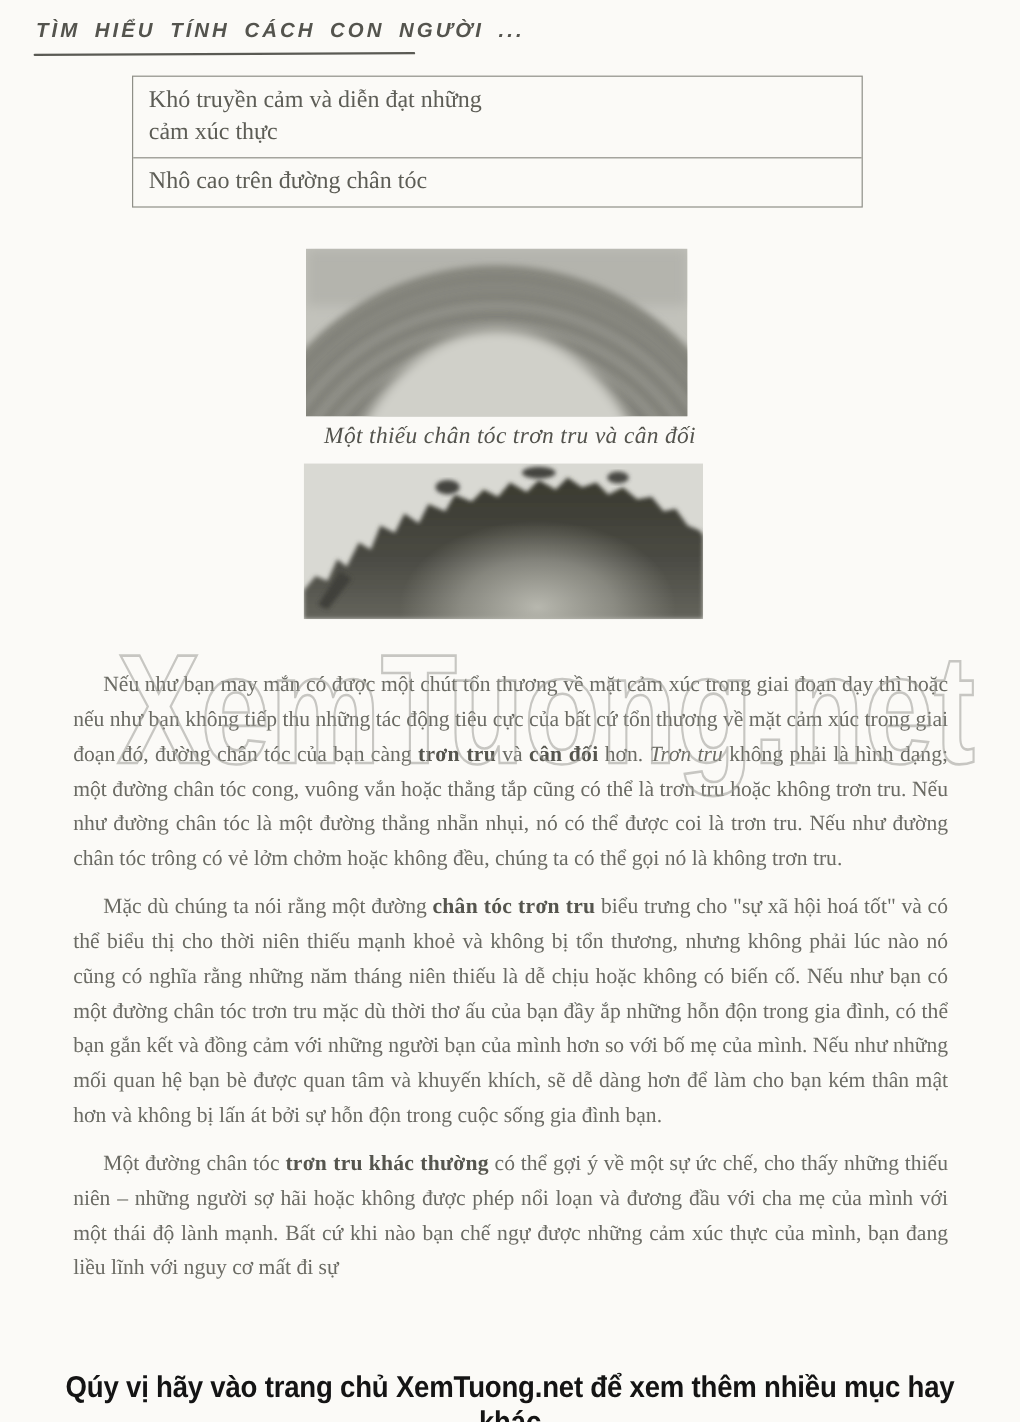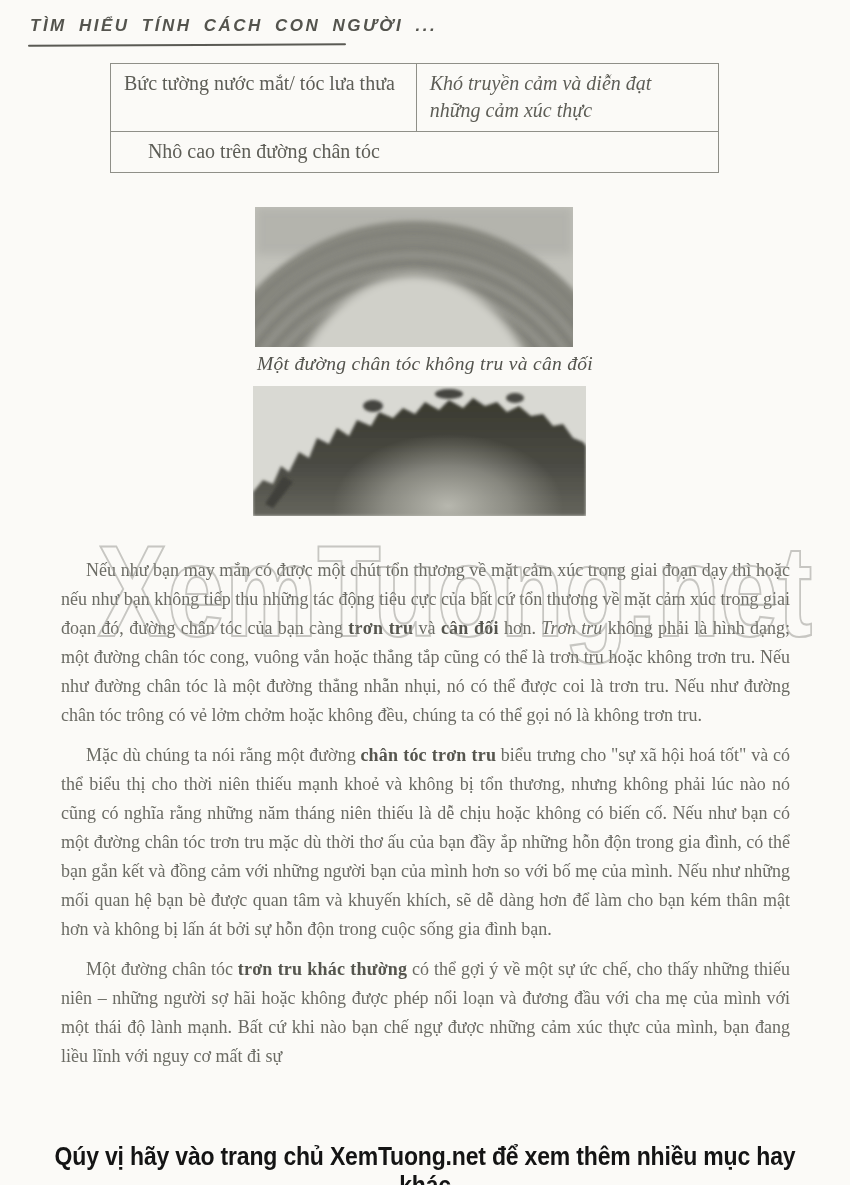--- a/index.html
+++ b/index.html
@@ -11,21 +11,21 @@
   .header-title{position:absolute;left:30px;top:16px;
     font-family:"Liberation Sans",sans-serif;font-style:italic;font-weight:600;
     font-size:17px;letter-spacing:2.5px;word-spacing:5px;color:#54544e;}
   .header-underline{position:absolute;left:28px;top:44px;width:318px;height:2px;
     background:#5a5a54;transform:rotate(-0.25deg);border-radius:1px;}
 
   
   .trait-table{position:absolute;left:110px;top:63px;width:607px;
     border:1.5px solid #8f8f88;background:transparent;}
   .trow{display:grid;grid-template-columns:50.2% 49.8%;}
-  .trow + .trow{border-top:1.5px solid #8f8f88;text-align:center;}
+  .trow + .trow{border-top:1.5px solid #8f8f88;}
   .tcell{padding:6px 12px 7px 13px;font-size:20px;line-height:27px;color:#5d5d56;}
   .tcell + .tcell{border-left:1.5px solid #8f8f88;font-style:italic;}
 
   
   .fig{position:absolute;overflow:hidden;}
   .fig-1{left:255px;top:207px;width:318px;height:140px;}
   .fig-2{left:253px;top:386px;width:333px;height:130px;}
   .fig svg{display:block;}
   .caption{position:absolute;left:0;width:850px;text-align:center;
     font-style:italic;font-size:19.5px;color:#53534d;letter-spacing:.3px;}
@@ -51,21 +51,20 @@
 </head>
 <body>
 
 <div class="page">
 
   <div class="header-title">TÌM HIỂU TÍNH CÁCH CON NGƯỜI ...</div>
   <div class="header-underline"></div>
 
   <div class="trait-table">
     <div class="trow">
-      <div class="tcell">Bức tường nước mắt/ tóc lưa thưa</div>
       <div class="tcell">Khó truyền cảm và diễn đạt những cảm xúc thực</div>
     </div>
     <div class="trow">
       <div class="tcell">Nhô cao trên đường chân tóc</div>
     </div>
   </div>
 
   <div class="fig fig-1">
     <svg width="318" height="140" viewBox="0 0 318 140">
       <defs>
@@ -87,21 +86,21 @@
         <ellipse cx="159" cy="258" rx="166" ry="172"></ellipse>
       </g>
       <g fill="none" stroke="#a9a9a2" stroke-opacity=".6" stroke-width="2.5" filter="url(#soft1)">
         <ellipse cx="159" cy="250" rx="199" ry="202"></ellipse>
         <ellipse cx="159" cy="254" rx="186" ry="190"></ellipse>
         <ellipse cx="159" cy="257" rx="173" ry="178"></ellipse>
       </g>
       <ellipse cx="159" cy="268" rx="140" ry="200" fill="#d0d0c9" filter="url(#soft2)"></ellipse>
     </svg>
   </div>
-  <div class="caption caption-1">Một đường chân tóc không tru và cân đối</div>
+  <div class="caption caption-1">Một thiếu chân tóc trơn tru và cân đối</div>
 
   <div class="fig fig-2">
     <svg width="333" height="130" viewBox="0 0 333 130">
       <defs>
         <radialGradient id="glow2" cx="50%" cy="50%" r="50%">
           <stop offset="0%" stop-color="#bcbcb3" stop-opacity=".95"></stop>
           <stop offset="55%" stop-color="#b0b0a7" stop-opacity=".55"></stop>
           <stop offset="100%" stop-color="#a8a89f" stop-opacity="0"></stop>
         </radialGradient>
         <linearGradient id="hair2" x1="0" y1="0" x2="0" y2="1">

